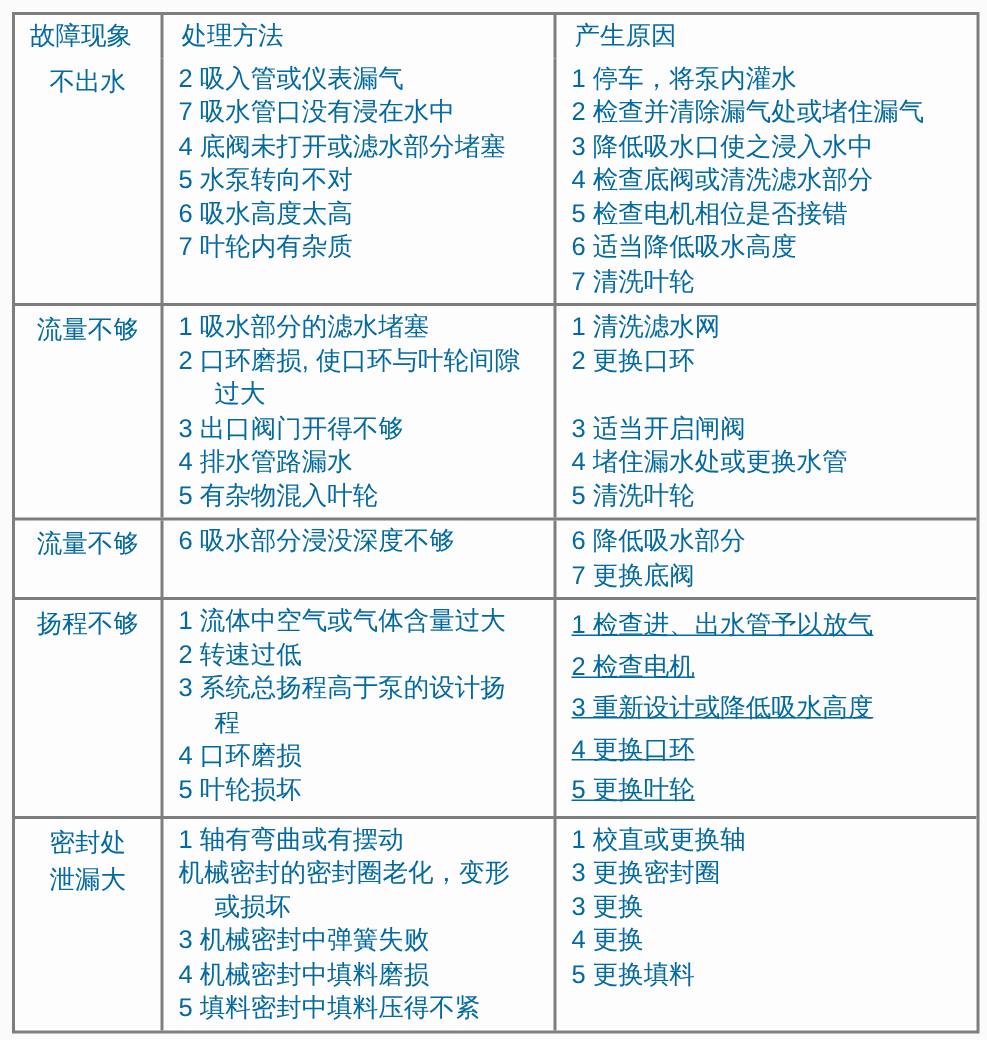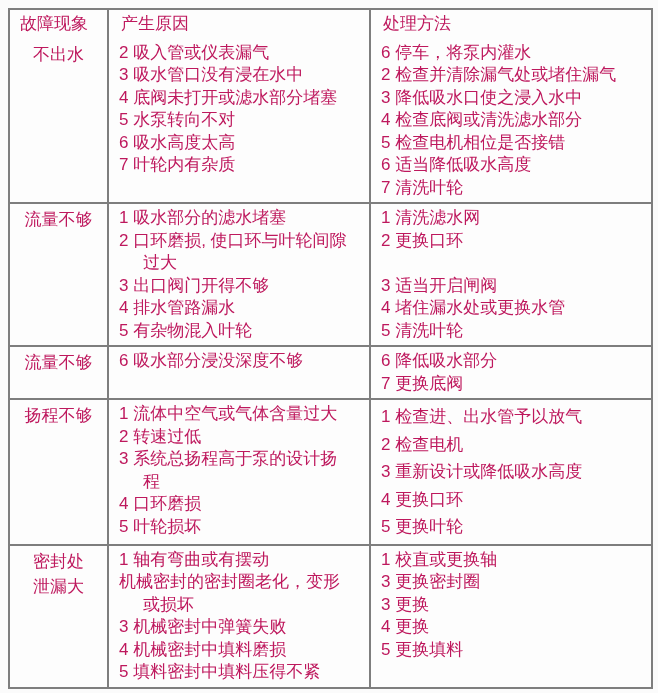--- a/index.html
+++ b/index.html
@@ -9,21 +9,21 @@
     background: #fbfbfb;
     font-family: "Liberation Sans", "DejaVu Sans", sans-serif;
     overflow: hidden;
   }
   .ptable {
     position: absolute;
     left: 8px; top: 8px;
     width: 645px;
     border: 2px solid #7e7e7e;
     background: #fdfdfd;
-    color: #be185d;
+    color: #0369a1;
   }
   .trow {
     display: grid;
     grid-template-columns: 97px 262px 1fr;
   }
   .trow + .trow { border-top: 2px solid #7e7e7e; }
   .cell + .cell { border-left: 2px solid #7e7e7e; }
   .header-row .cell {
     padding: 3px 6px 3px 12px;
     font-size: 17px;
@@ -47,46 +47,47 @@
   .line {
     line-height: 22.5px;
     min-height: 22.5px;
     padding-left: 24px;
     text-indent: -24px;
   }
   
   .trow[data-row="3"] .remedies-cell .line {
     line-height: 27.5px;
     min-height: 27.5px;
+    text-decoration: underline;
   }
 </style>
 </head>
 <body>
 
 <div class="ptable">
   <div class="trow header-row">
     <div class="cell">故障现象</div>
+    <div class="cell">处理方法</div>
     <div class="cell">产生原因</div>
-    <div class="cell">处理方法</div>
   </div>
   <div id="table-body">
       <div class="trow" data-row="0">
         <div class="cell fault-cell">
           <span>不出水</span>
         </div>
         <div class="cell list-cell causes-cell">
           <div class="line">2 吸入管或仪表漏气</div>
-          <div class="line">3 吸水管口没有浸在水中</div>
+          <div class="line">7 吸水管口没有浸在水中</div>
           <div class="line">4 底阀未打开或滤水部分堵塞</div>
           <div class="line">5 水泵转向不对</div>
           <div class="line">6 吸水高度太高</div>
           <div class="line">7 叶轮内有杂质</div>
         </div>
         <div class="cell list-cell remedies-cell">
-          <div class="line">6 停车，将泵内灌水</div>
+          <div class="line">1 停车，将泵内灌水</div>
           <div class="line">2 检查并清除漏气处或堵住漏气</div>
           <div class="line">3 降低吸水口使之浸入水中</div>
           <div class="line">4 检查底阀或清洗滤水部分</div>
           <div class="line">5 检查电机相位是否接错</div>
           <div class="line">6 适当降低吸水高度</div>
           <div class="line">7 清洗叶轮</div>
         </div>
       </div>
       <div class="trow" data-row="1">
         <div class="cell fault-cell">

